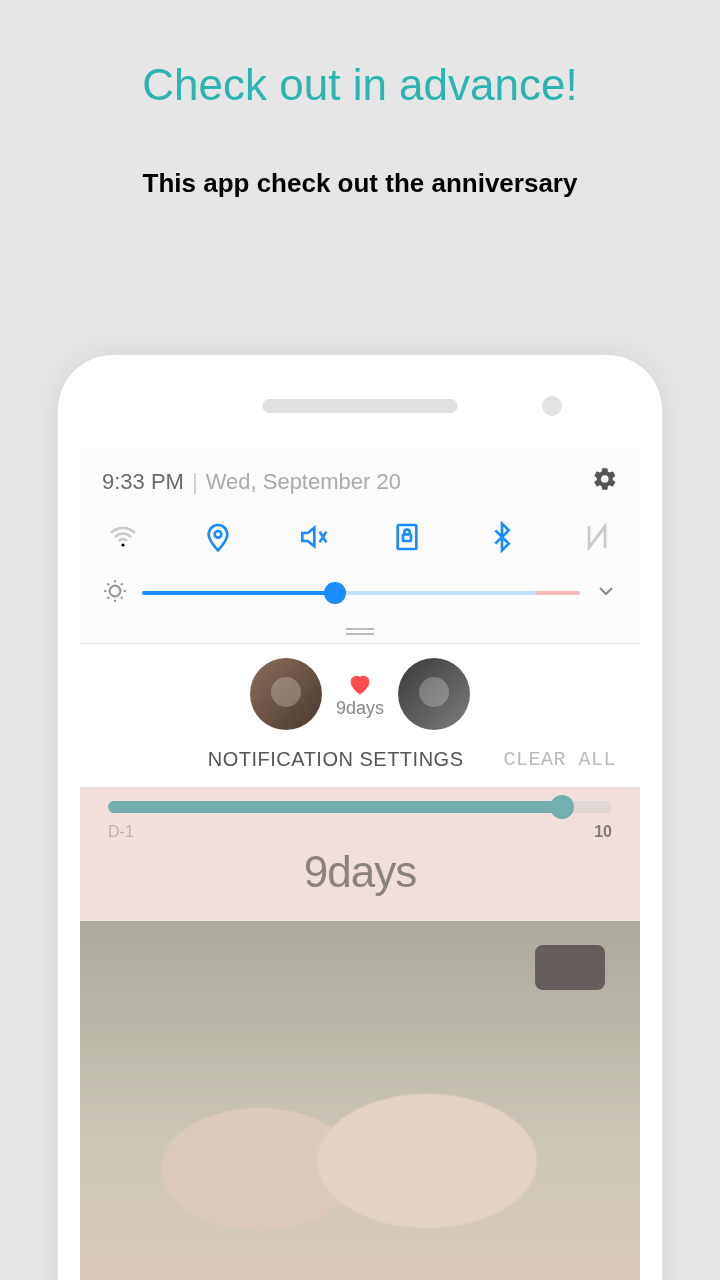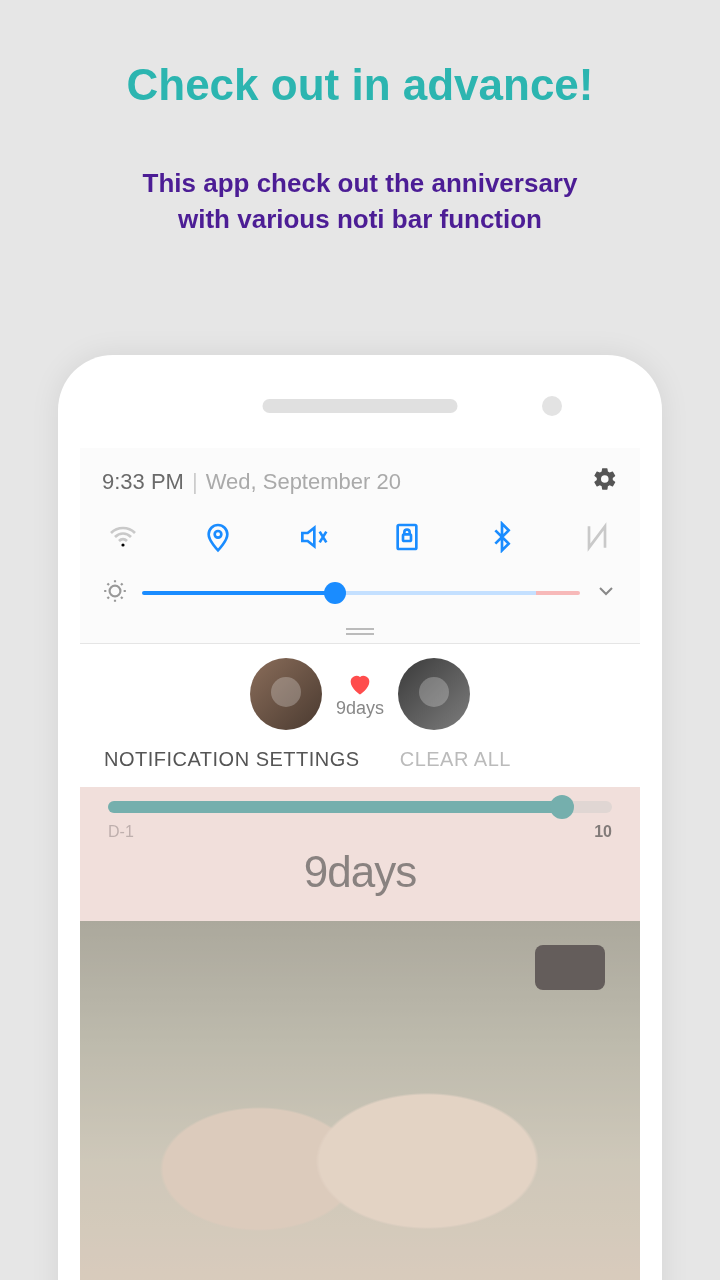--- a/index.html
+++ b/index.html
@@ -7,29 +7,29 @@
     width: 720px;
     height: 1280px;
     background: #e6e6e6;
     font-family: -apple-system, sans-serif;
     overflow: hidden;
     position: relative;
   }
   .promo-title {
     text-align: center;
     font-size: 44px;
-    font-weight: 700;
+    font-weight: 400;
     color: #2cb5b0;
     margin-top: 60px;
   }
   .promo-sub {
     text-align: center;
     font-size: 26px;
     font-weight: 700;
-    color: #4c1d95;
+    color: #000000;
     line-height: 1.4;
     margin-top: 55px;
   }
 
   .phone-frame {
     position: absolute;
     left: 50%;
     transform: translateX(-50%);
     top: 355px;
     width: 604px;
@@ -160,27 +160,28 @@
   .heart-col{
     display:flex;flex-direction:column;align-items:center;
   }
   .heart-col svg{ width:28px;height:28px; fill:#ff4d4d;}
   .heart-col .days{
     font-size:18px; color:#888; font-weight:400;
   }
 
   .noti-actions{
     display:flex;
+    justify-content:flex-end;
     gap:40px;
     padding: 18px 24px 16px;
     font-size:20px;
     letter-spacing:0.5px;
   }
   .noti-actions .a1{ color:#555; }
-  .noti-actions .a2{ color:#bbb; }
+  .noti-actions .a2{ color:#bbb;font-family:Liberation Mono, monospace; }
 
   
   .app-body{
     position:relative;
     background:#ead9d6;
     height:100%;
   }
   .overlay-dim{
     position:absolute;inset:0;
     background:rgba(255,235,230,0.35);
@@ -247,21 +248,20 @@
     background:#111;
     border-radius:8px;
   }
 </style>
 </head>
 <body>
 
 <h1 class="promo-title">Check out in advance!</h1>
 <div class="promo-sub">
   <div>This app check out the anniversary</div>
-  <div>with various noti bar function</div>
 </div>
 
 <div class="phone-frame">
   <div class="speaker"></div>
   <div class="camera"></div>
 
   <div class="screen">
 
     <div class="qs-panel">
       <div class="qs-top">

